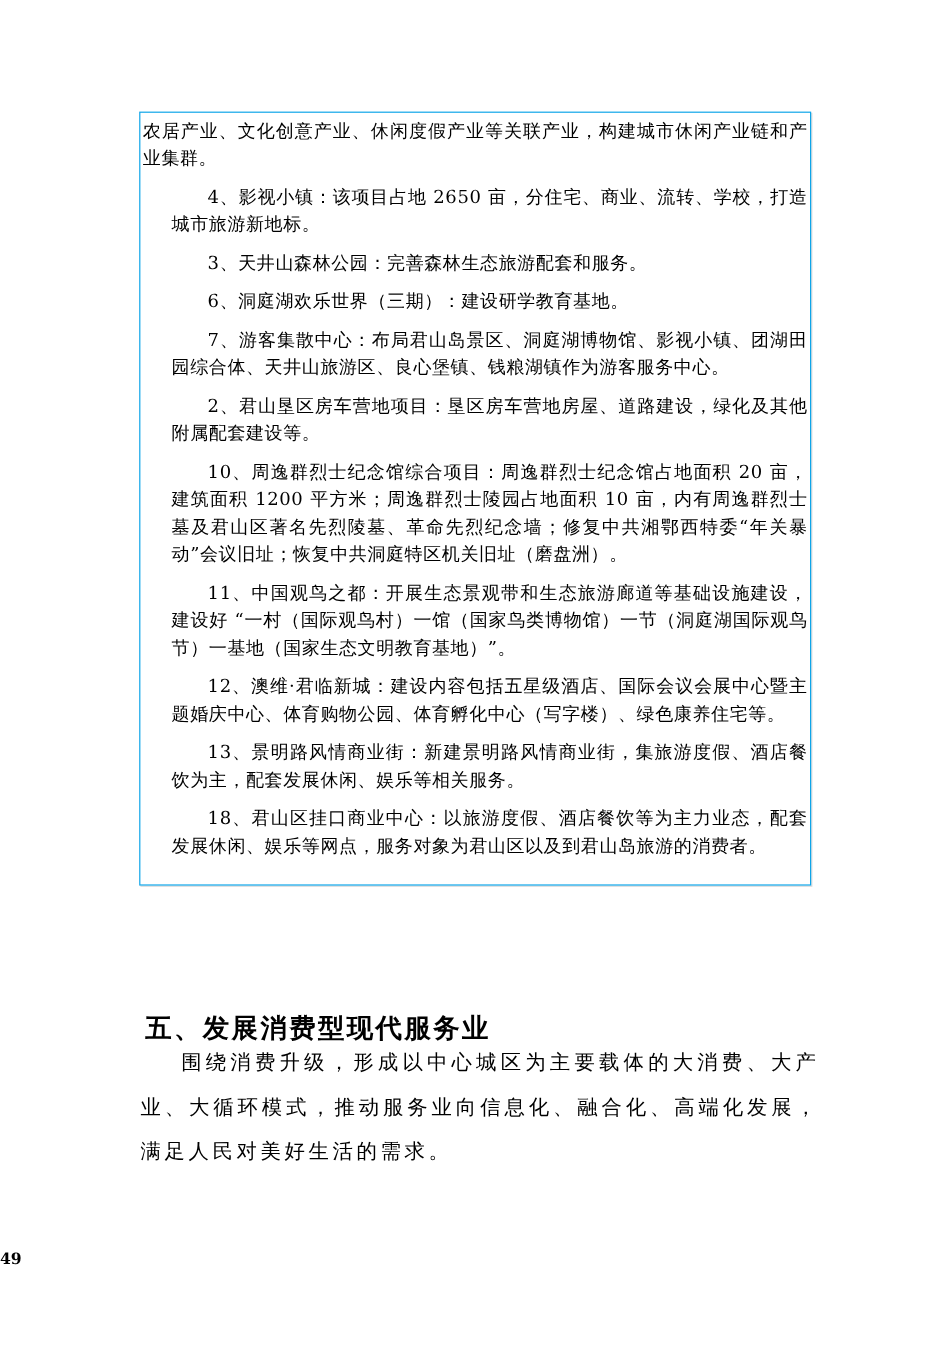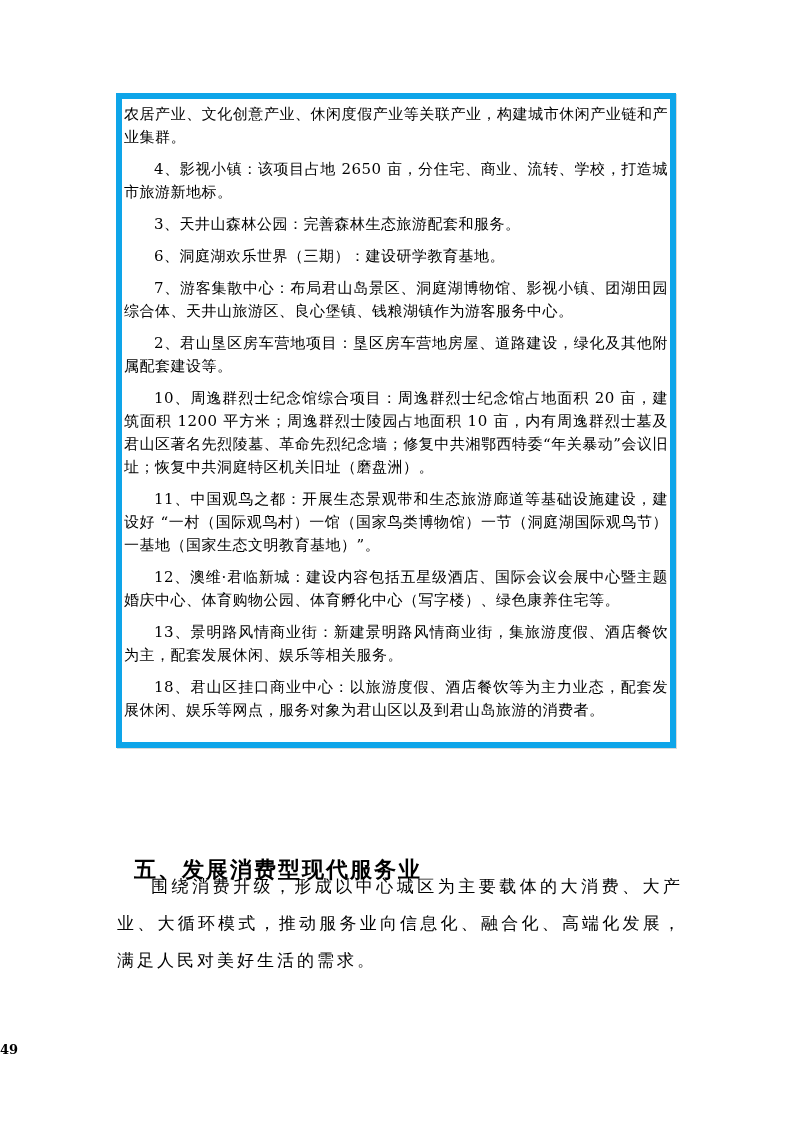--- a/index.html
+++ b/index.html
@@ -14,42 +14,42 @@
     font-family: "DejaVu Serif", "Liberation Serif", serif;
     color: #000;
   }
   
   .cell {
     position: absolute;
     left: 116px;
     top: 93px;
     width: 560px;
     box-sizing: border-box;
-    border: 6px solid #0ea5e9;
+    border: 1px solid #0ea5e9;
     box-shadow: 1px 1px 0 #d9d9d9;
     padding: 4px 2px 20px 2px;
     background: #fff;
   }
   .cell p {
     margin: 0;
     font-size: 15px;
     line-height: 23px;
     text-align: justify;
     letter-spacing: 0.5px;
   }
   .cell p + p { margin-top: 9px; }
-  .cell p.indent { text-indent: 2em; }
+  .cell p.indent { text-indent: 2em; margin-left: 24px; }
 
   
   .section-heading {
     position: absolute;
     left: 117px;
     top: 838px;
     width: 560px;
-    margin: 17px;
+    margin: 4px;
     font-family: "DejaVu Sans", "Liberation Sans", sans-serif;
     font-size: 22px;
     font-weight: bold;
     letter-spacing: 2px;
   }
 
   
   .section-para {
     position: absolute;
     left: 117px;

